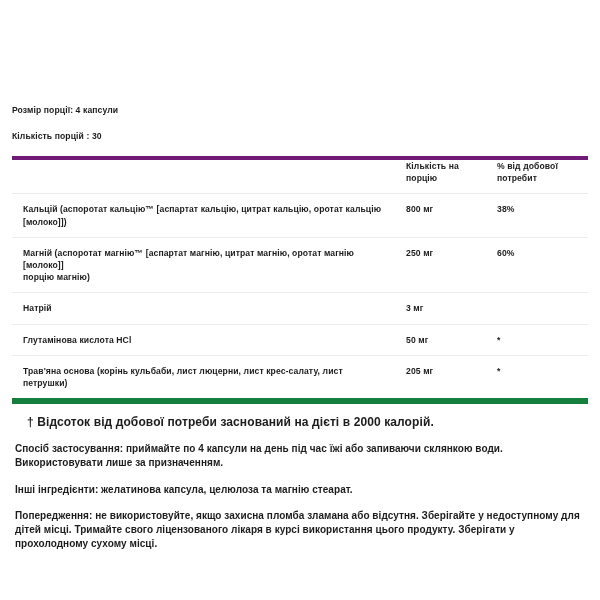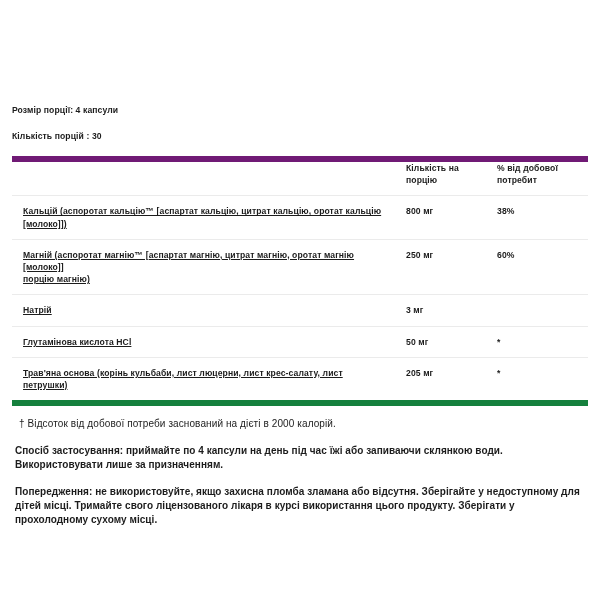--- a/index.html
+++ b/index.html
@@ -54,46 +54,46 @@
     vertical-align: top;
     font-size: 8.6px;
     font-weight: bold;
     line-height: 12.2px;
     letter-spacing: 0.1px;
     color: #1c1c1c;
     padding: 9px 10px 9px 0;
     border-bottom: 1px solid #ebebeb;
   }
   .facts-table thead th {
-    border-top: 6px solid #701a75;
+    border-top: 4px solid #701a75;
     padding-top: 0;
     padding-bottom: 9px;
   }
   .facts-table tbody td.cell-name {
     padding-left: 11px;
   }
   .facts-table thead th.cell-name {
     padding-left: 11px;
   }
   .facts-table tbody tr:last-child td {
     border-bottom: 6px solid #15803d;
   }
-  .nm-line { display: block; text-decoration: underline; }
+  .nm-line { display: block; }
 
   
   .footnotes {
     margin-top: 12px;
   }
   .footnote {
-    font-size: 10px;
-    font-weight: normal;
+    font-size: 12px;
+    font-weight: bold;
     line-height: 12px;
     letter-spacing: 0.1px;
     color: #1c1c1c;
-    margin: 0 0 14px 4px;
+    margin: 0 0 14px 12px;
     padding-left: 3px;
   }
 
   
   .paragraphs {
     margin-top: 4px;
   }
   .para {
     font-size: 10px;
     font-weight: bold;
@@ -173,16 +173,17 @@
       </tr>
     </tbody>
   </table>
 
   <div class="footnotes">
     <p class="footnote">† Відсоток від добової потреби заснований на дієті в 2000 калорій.</p>
   </div>
 
   <div class="paragraphs">
     <p class="para">Спосіб застосування: приймайте по 4 капсули на день під час їжі або запиваючи склянкою води. Використовувати лише за призначенням.</p>
+    <p class="para">Інші інгредієнти: желатинова капсула, целюлоза та магнію стеарат.</p>
     <p class="para warning">Попередження: не використовуйте, якщо захисна пломба зламана або відсутня. Зберігайте у недоступному для дітей місці. Тримайте свого ліцензованого лікаря в курсі використання цього продукту. Зберігати у прохолодному сухому місці.</p>
   </div>
 
 </div>
 
 </body></html>

